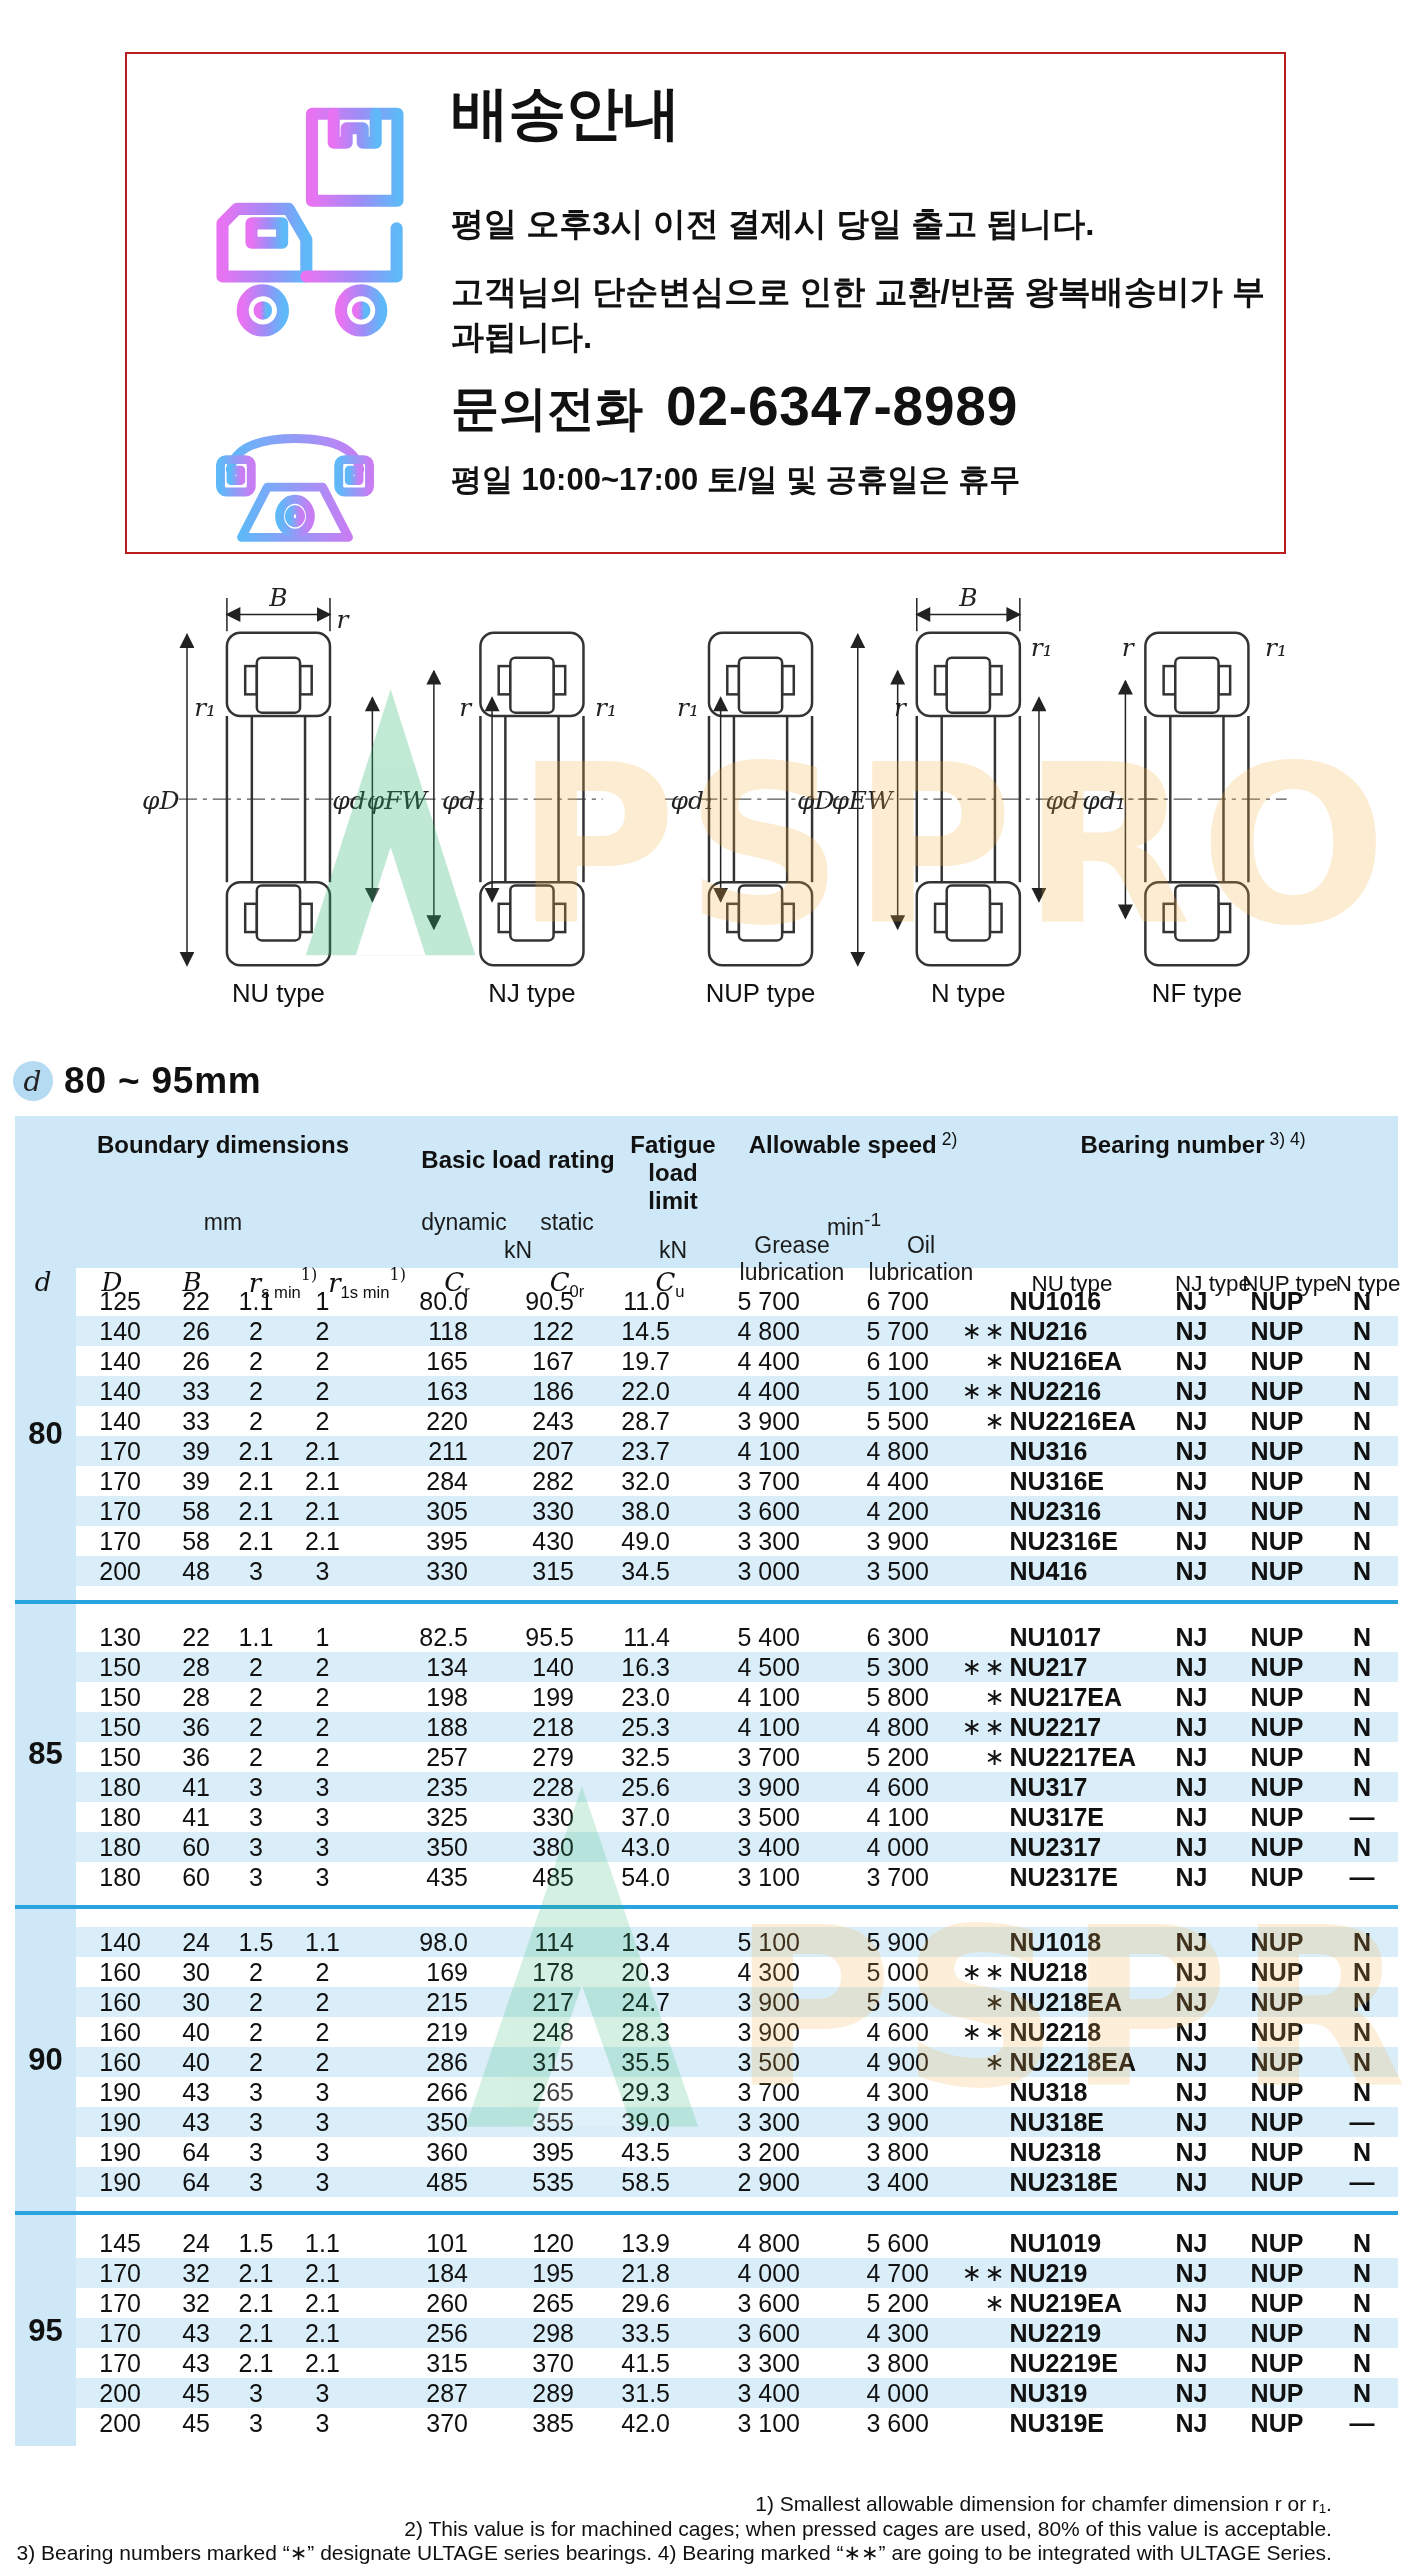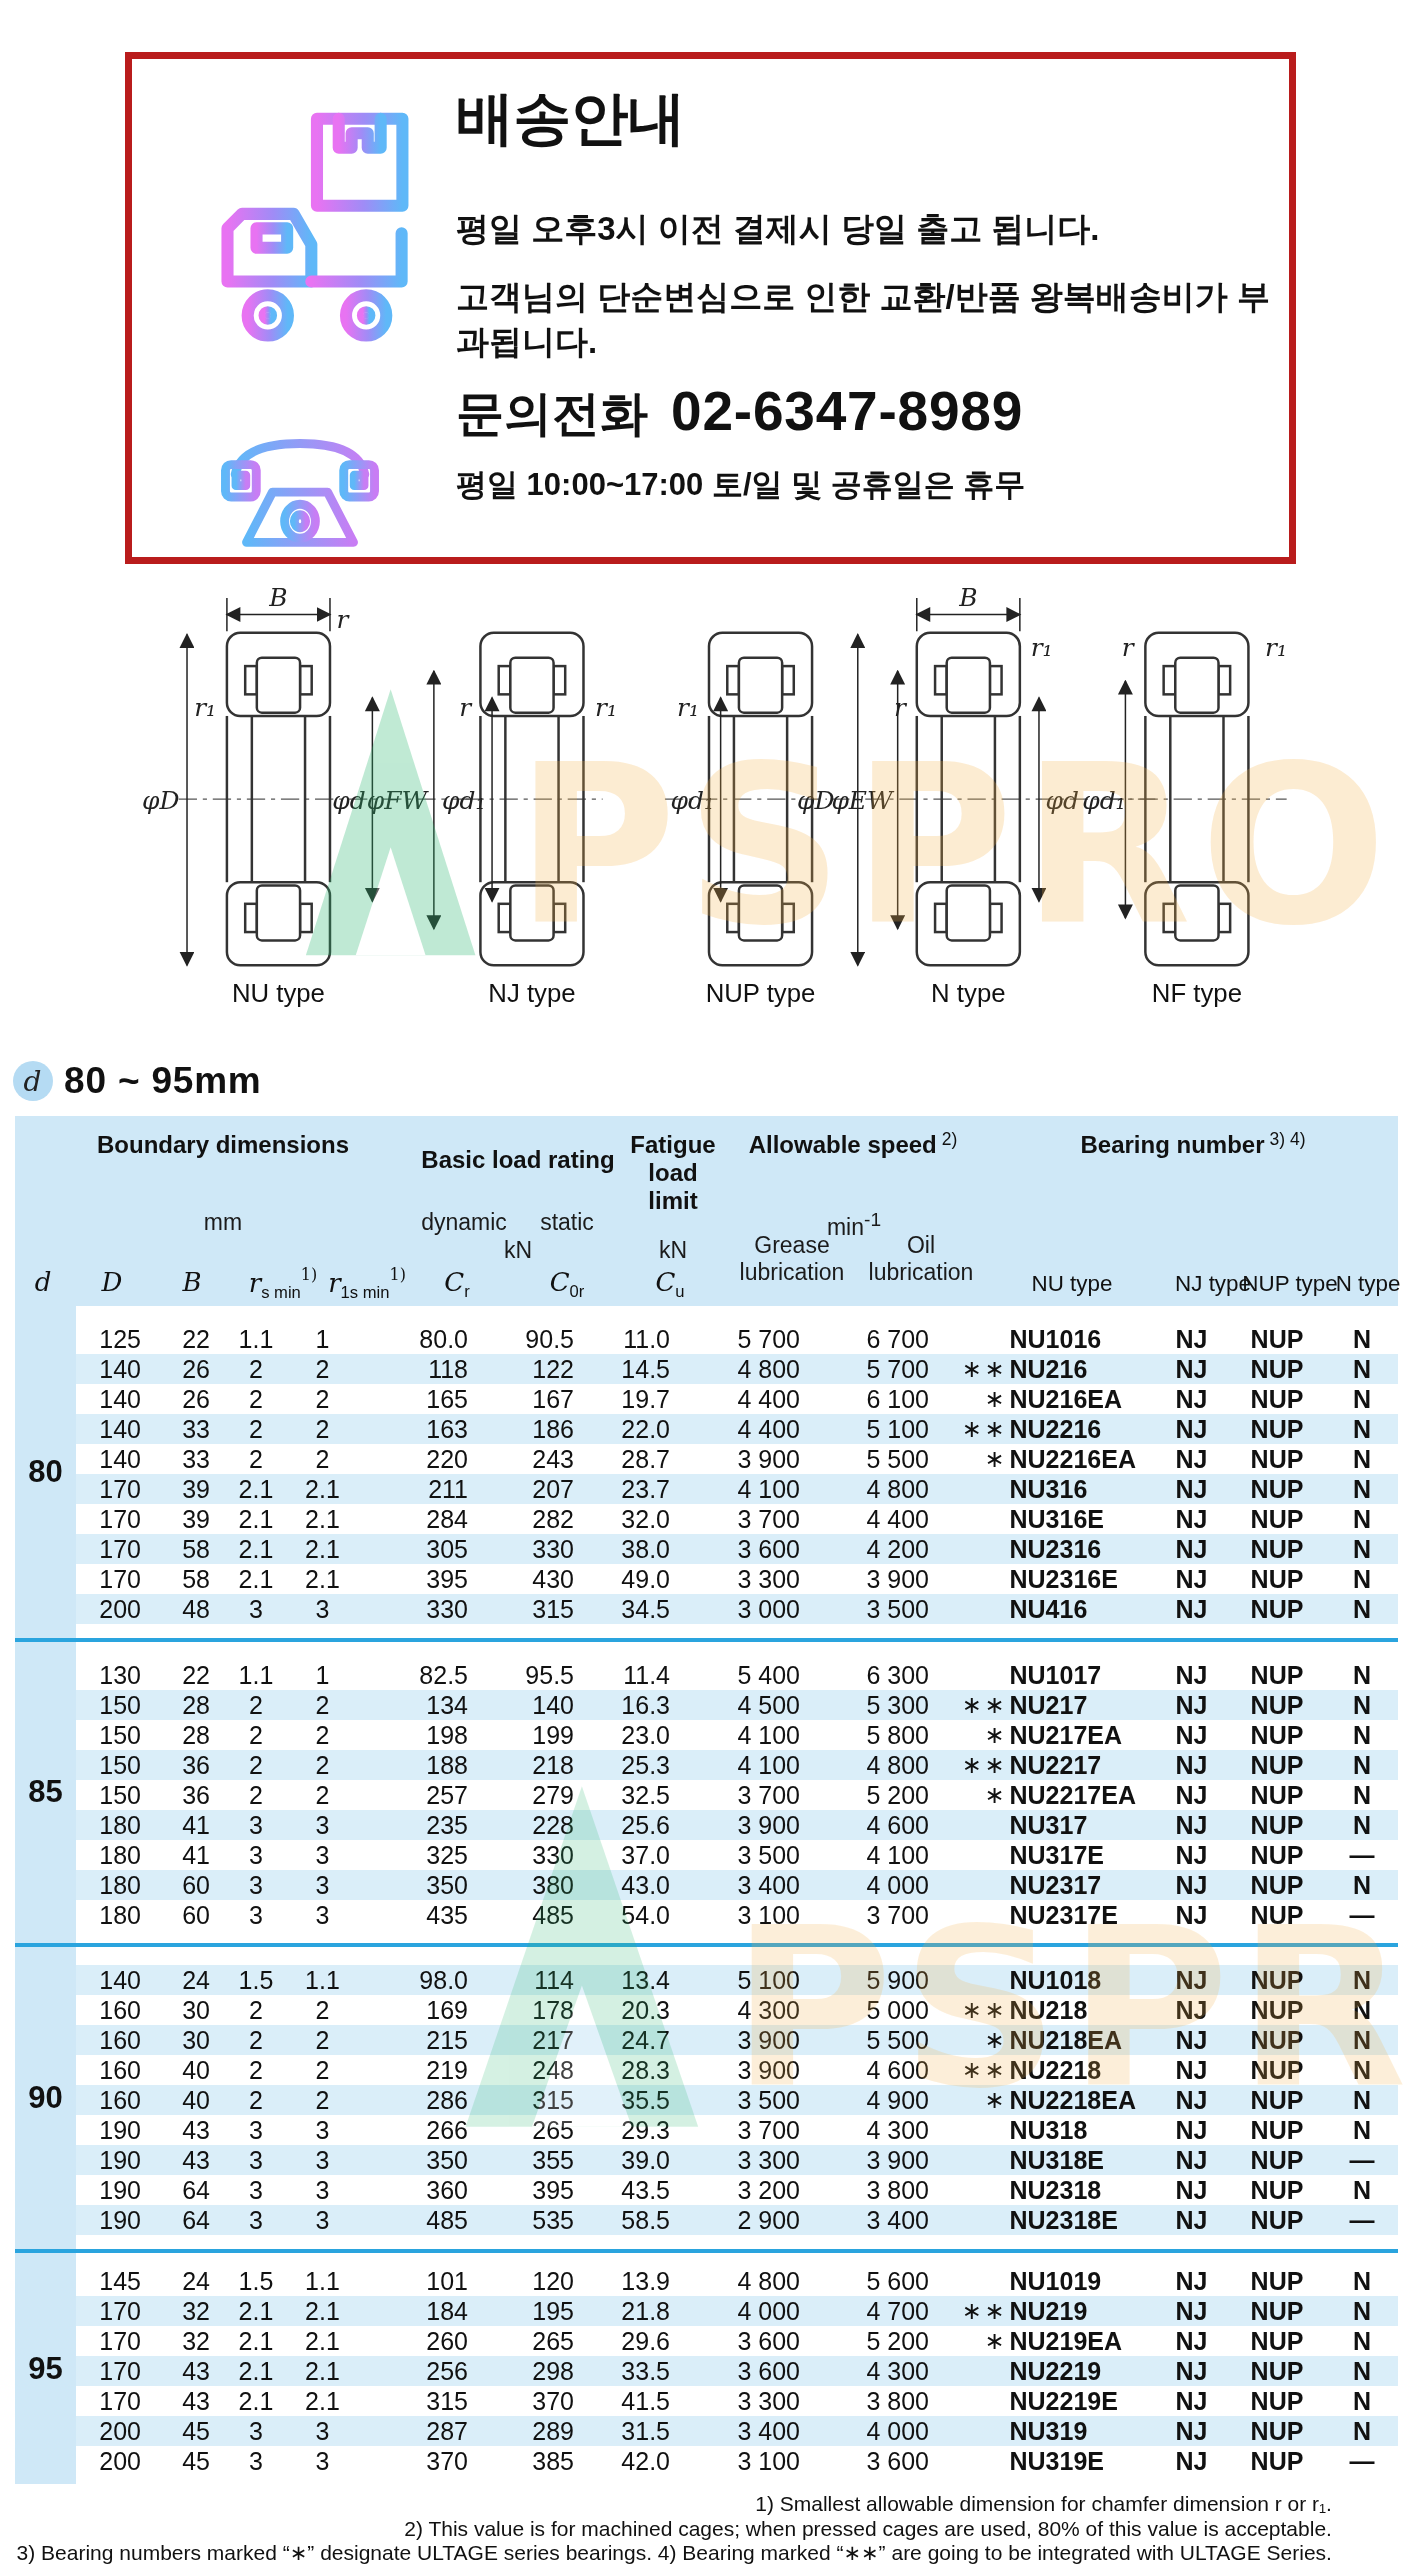--- a/index.html
+++ b/index.html
@@ -2,21 +2,21 @@
 <html style="font-size:13.3px"><head>
 <meta charset="utf-8">
 <style>
   html,body { margin:0; padding:0; background:#ffffff; }
   #root {
     position:relative; width:1413px; height:2576px; overflow:hidden;
     font-family:"Liberation Sans", sans-serif; color:#111; background:#fff;
   }
   
   #banner { position:absolute; left:125px; top:52px; width:1157px; height:498px;
-            border:7px solid #b91c1c; background:#fff; }
+            border:2px solid #b91c1c; background:#fff; }
   #banner .icon { position:absolute; }
   #truck-icon  { left:79px;  top:42px;  width:220px; height:266px; }
   #phone-icon  { left:87px; top:366px; width:162px; height:131px; }
   .banner-title { position:absolute; left:324px; top:21px; font-size:58px; font-weight:800; letter-spacing:-0.8px; }
   .banner-line  { position:absolute; left:324px; font-size:33px; font-weight:700; }
   #bl0 { top:148px; } #bl1 { top:204px;margin-top:12px; } #bl2 { top:261px; }
   .phone-row { position:absolute; left:324px; top:320px; font-weight:800; }
   .phone-label  { font-size:48px; }
   .phone-number { font-size:55px; margin-left:23px; letter-spacing:0.8px; }
   .phone-hours { position:absolute; left:324px; top:405px; font-size:31px; font-weight:700; }
@@ -33,21 +33,21 @@
   
   #sizehead { position:absolute; left:12.5px; top:1060px; display:flex; align-items:center; }
   .d-ellipse { width:40px; height:40px; border-radius:50%; background:#b5dbf3;
                display:flex; align-items:center; justify-content:center;
                font-family:"DejaVu Serif", serif; font-style:italic; font-size:28px; color:#222; }
   .d-range { font-size:37px; font-weight:600; margin-left:11.6px; letter-spacing:0.8px; }
 
   
   #table { position:absolute; left:15px; top:1116px; width:1383px; }
   .strip { position:absolute; left:0; top:0; bottom:0; width:61px; background:#cfe8f7; }
-  .thead { position:relative; height:190px; background:#cfe8f7; }
+  .thead { position:relative; height:152px; background:#cfe8f7; }
   .hpos  { position:absolute; transform:translateX(-50%); white-space:nowrap; text-align:center; }
   .hgroup { font-size:24px; font-weight:700; }
   .hsub   { font-size:23px; font-weight:400; color:#1b1b1b; }
   .hsym   { font-family:"DejaVu Serif", serif; font-style:italic; font-size:26px; }
   .hsym sub { font-size:16.6px; font-style:normal; font-family:Liberation Sans, sans-serif; }
   .hsym sup { font-size:16px; font-style:normal; position:relative; top:-1.7px; }
   .hsup { font-size:17.5px; font-weight:400; position:relative; top:-8.3px; margin-left:5px; }
   .htype { font-size:22.4px; font-weight:400; }
 
   .block { position:relative; padding:18.3px 0 13.3px 0; }

